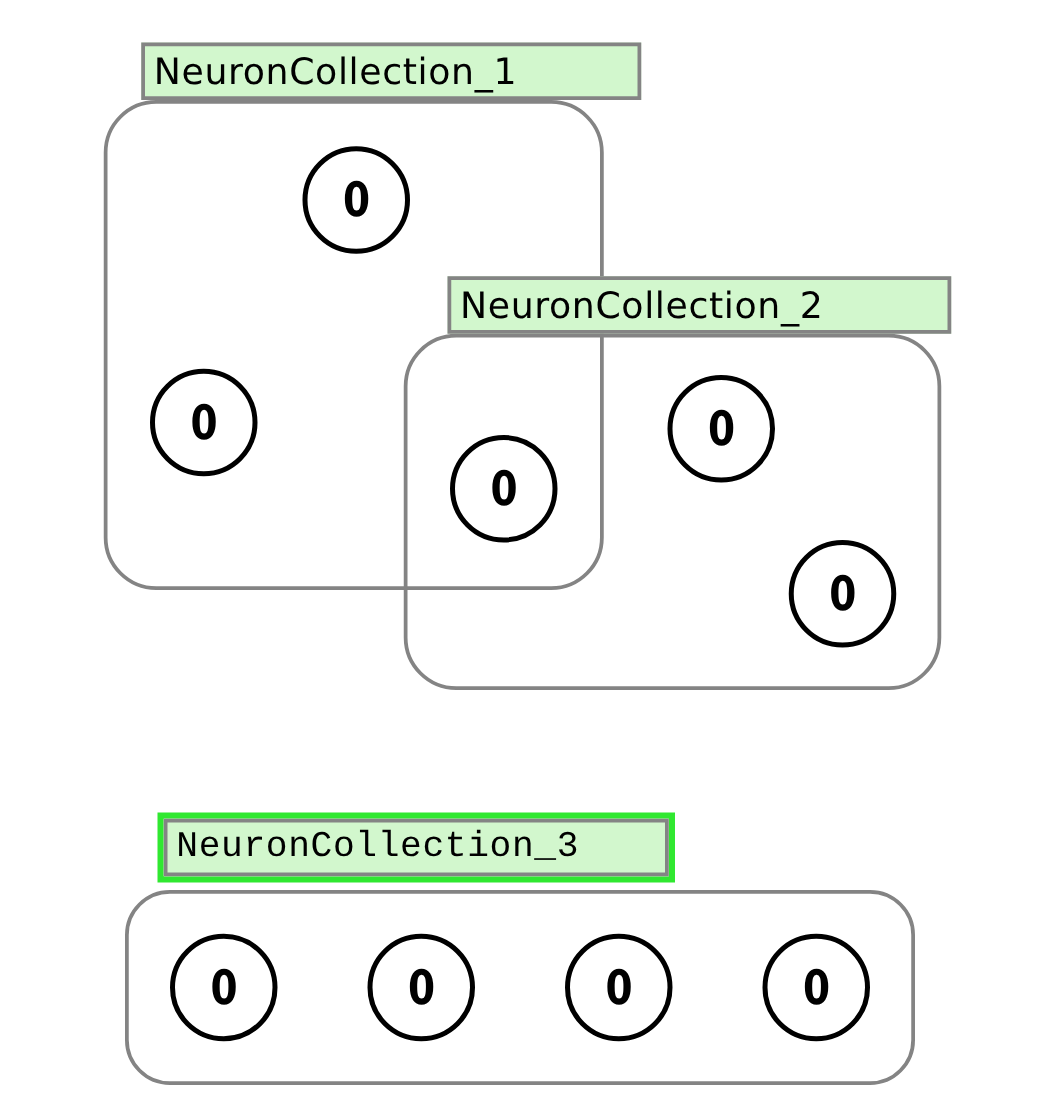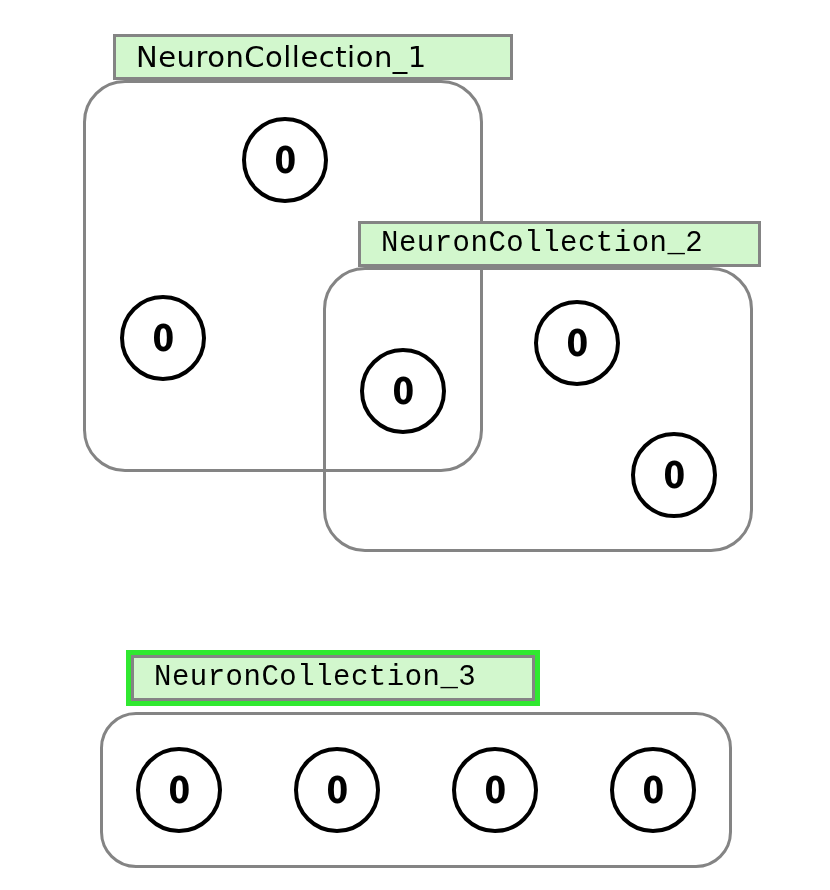--- a/index.html
+++ b/index.html
@@ -36,23 +36,23 @@
     background: var(--label-bg, #d2f7cd);
     line-height: 40px;
     font-size: 29px;
     letter-spacing: 0.5px;
     color: #000000;
     padding-left: 7px;
     box-sizing: content-box;
     white-space: nowrap;
     overflow: hidden;
   }
-  .collection-label .label-text { padding-left: 0; margin-left: 13px; }
+  .collection-label .label-text { padding-left: 0; }
   .nc1-label { left: 113px; top: 34px; width: 387px; }
-  .nc2-label { left: 358px; top: 221px; width: 390px; font-family: Liberation Mono, monospace; }
+  .nc2-label { left: 358px; top: 221px; width: 390px; }
 
   
   .selection-ring {
     position: absolute;
     left: 126px;
     top: 650px;
     border: 5px solid var(--selection-green, #30e830);
   }
   .selection-ring .collection-label {
     position: static;

